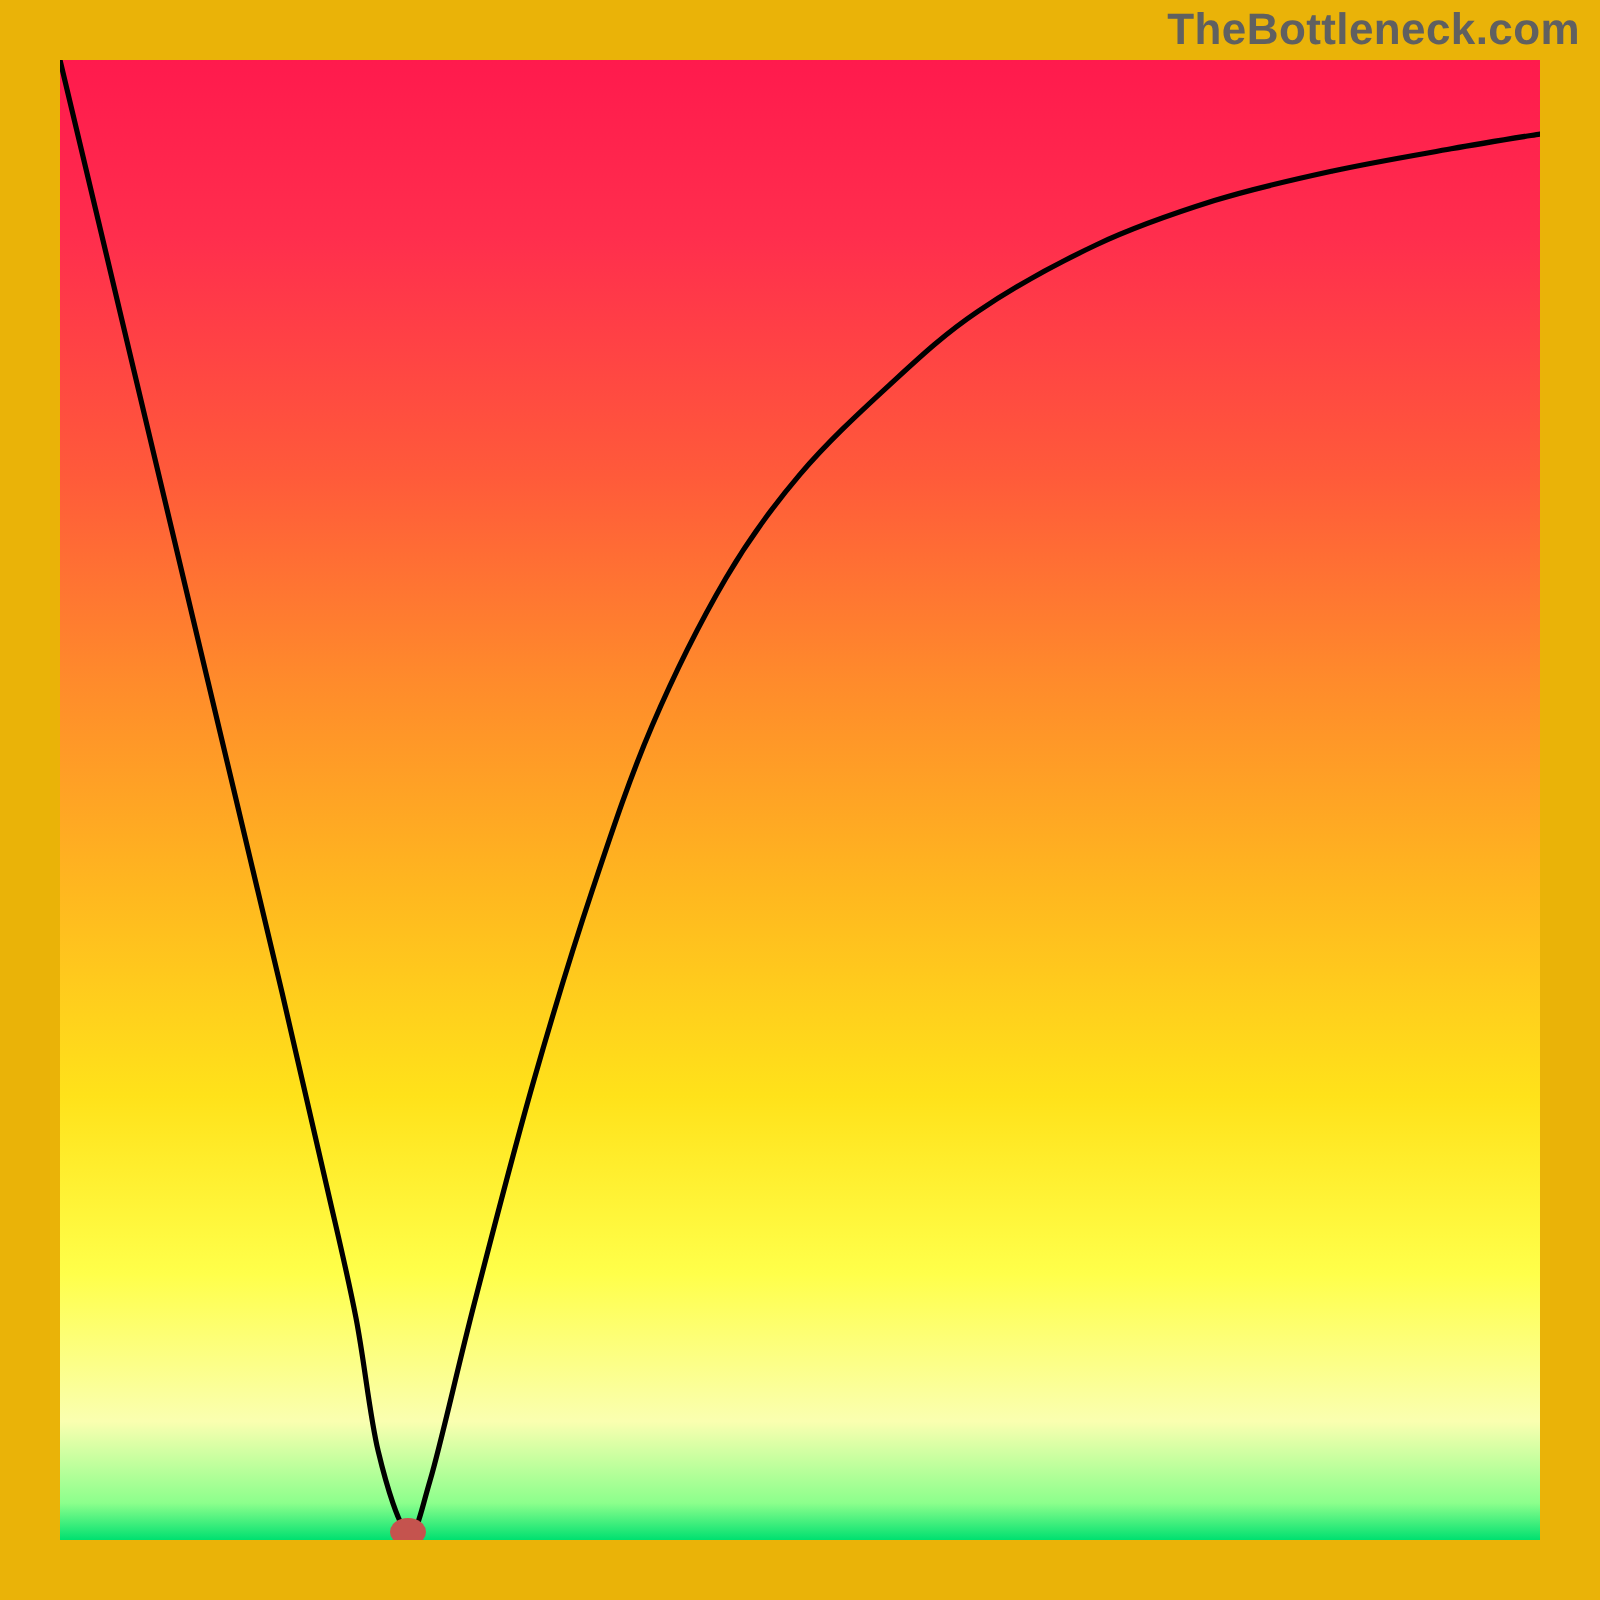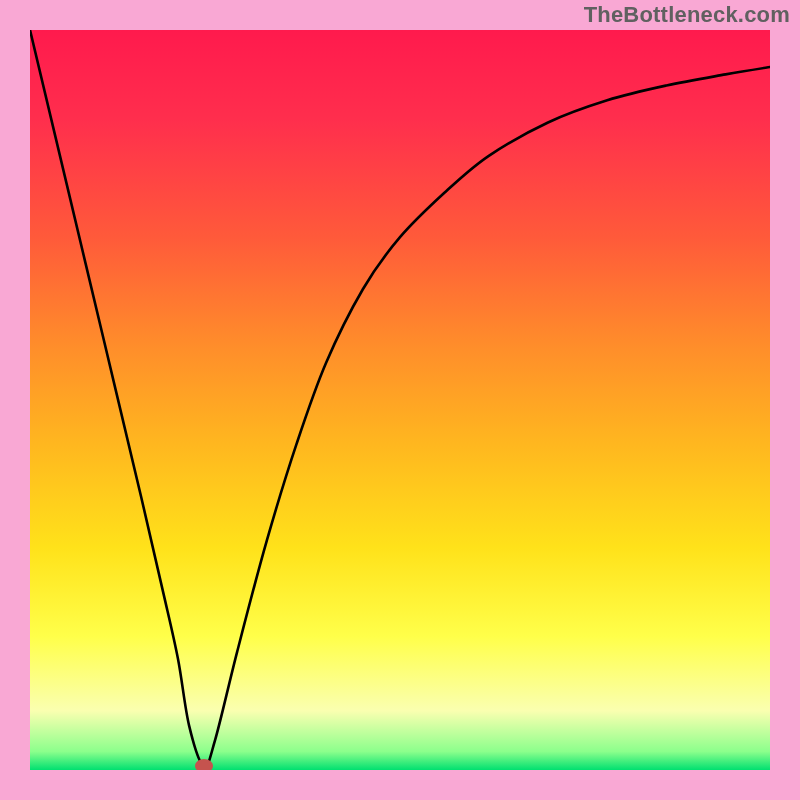--- a/index.html
+++ b/index.html
@@ -8,21 +8,21 @@
     width: 800px;
     height: 800px;
     background: #000;
     font-family: Arial, Helvetica, sans-serif;
     overflow: hidden;
   }
   .frame {
     position: relative;
     width: 800px;
     height: 800px;
-    background: #f9a8d4;
+    background: #eab308;
   }
   .watermark {
     position: absolute;
     top: 2px;
     right: 10px;
     color: #606060;
     font-size: 22px;
     font-weight: 600;
     letter-spacing: 0.2px;
     z-index: 5;

